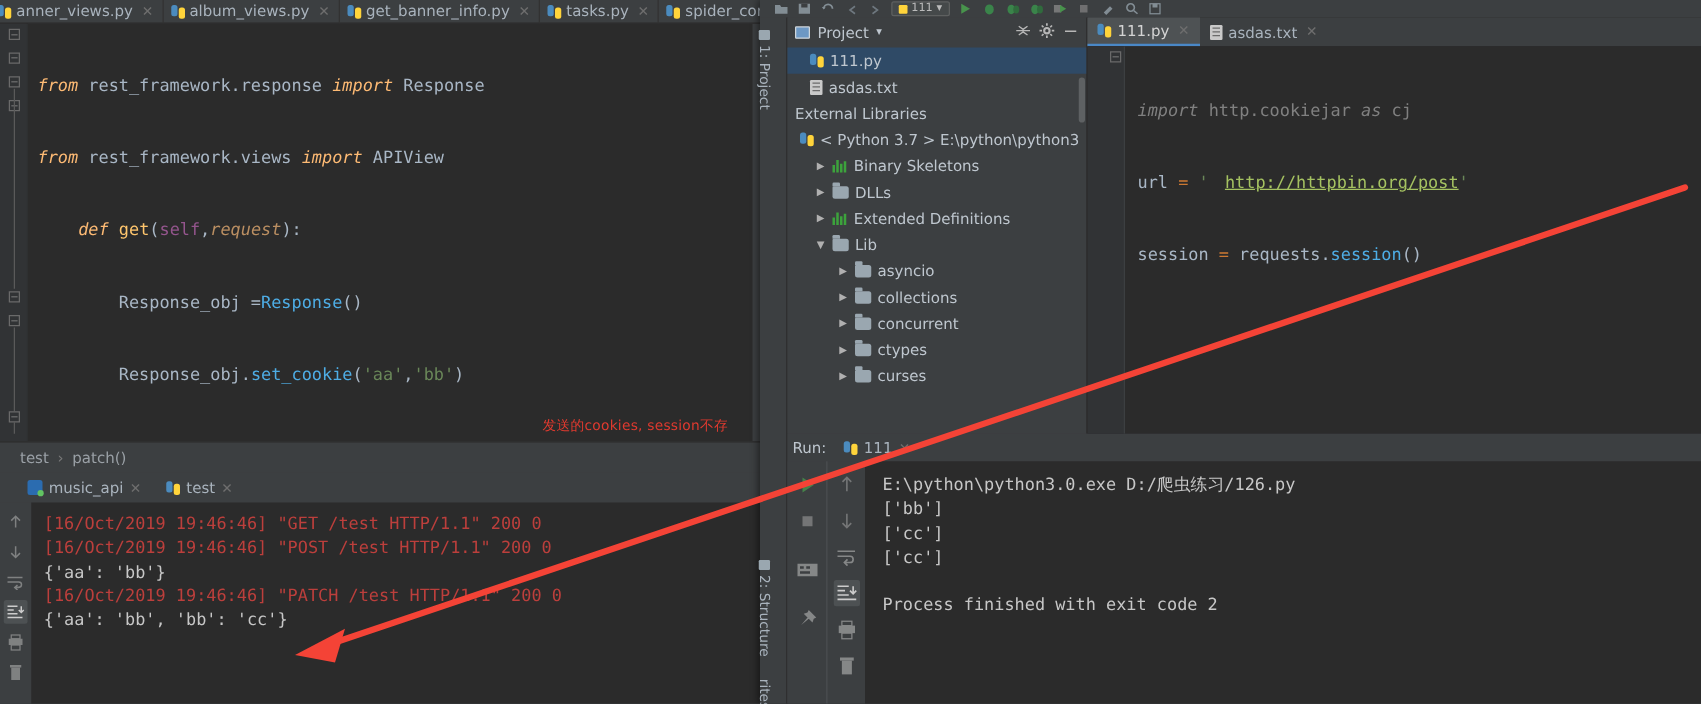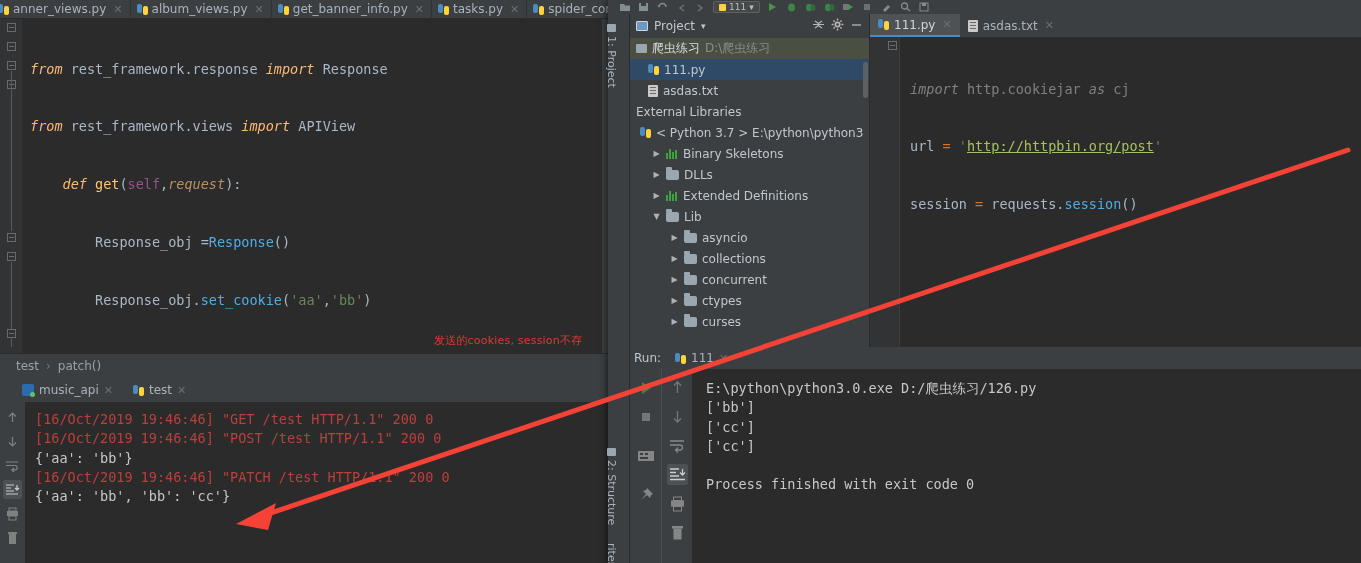--- a/index.html
+++ b/index.html
@@ -210,21 +210,21 @@
   }
   .arrow-svg { position: absolute; left: 0; top: 0; width: 1361px; height: 563px; z-index: 45; pointer-events: none; }
 
   
   .k  { color: #cc7832; }
   .kw { color: #fdba74; font-style: italic; text-align: center; }
   .fn { color: #ffc66d; }
   .s  { color: #6a8759; }
   .self{ color: #94558d; }
   .par{ color: #bb8f62; font-style: italic; }
-  .lnk{ color: #a5c261; text-decoration: underline; }
+  .lnk{ color: #a5c261; text-decoration: underline; margin-left: 13px; }
   .tea{ color: #4eade5; }
   .cmt{ color: #808080; font-style: italic; }
   .wht{ color: #a9b7c6; }
   .kred{ color: #bc3f3c; }
 </style>
 </head>
 <body>
 
 <div id="root">
 
@@ -471,25 +471,20 @@
               <path d="M6.5 0.6v2M6.5 10.4v2M0.6 6.5h2M10.4 6.5h2M2.4 2.4l1.4 1.4M9.2 9.2l1.4 1.4M10.6 2.4L9.2 3.8M3.8 9.2l-1.4 1.4" stroke="#b7b7b7" stroke-width="1.4"></path>
             </svg>
         </span>
         <span>
           <svg width="13" height="13" viewBox="0 0 13 13">
               <path d="M2 7h9" stroke="#b7b7b7" stroke-width="1.3"></path>
             </svg>
         </span>
       </div>
       <div class="tree">
-        <div class="trow hov">
-          <span style="display:inline-block;width:11px;height:9px;background:#9aa7b0;border-radius:1px;flex:none"></span>
-          <span style="color:#d8dee3">爬虫练习</span>
-          <span class="dim">D:\爬虫练习</span>
-        </div>
         <div class="trow sel" style="padding-left:18px">
           <span class="py-icon"></span>
           <span>111.py</span>
         </div>
         <div class="trow" style="padding-left:18px">
           <span class="txt-icon"></span>
           <span>asdas.txt</span>
         </div>
         <div class="trow">
           <span>External Libraries</span>
@@ -661,21 +656,21 @@
                 <rect x="3.5" y="3.5" width="8" height="11" fill="#b7b7b7"></rect>
                 <rect x="2" y="1" width="11" height="2.5" fill="#b7b7b7"></rect>
               </svg>
             </div>
         </div>
         <div class="run-out"><span>E:\python\python3.0.exe D:/爬虫练习/126.py</span>
 <span>['bb']</span>
 <span>['cc']</span>
 <span>['cc']</span>
 
-<span>Process finished with exit code 0</span></div>
+<span>Process finished with exit code 2</span></div>
       </div>
     </div>
   </div>
 
   <div class="annot-text" style="left:434px; top:333px;">发送的cookies, session不存</div>
 
   <svg class="arrow-svg" viewBox="0 0 1361 563">
     <line x1="1348" y1="150" x2="250" y2="520" stroke="#f44336" stroke-width="5" stroke-linecap="round"></line>
     <path d="M236 524 L276 503 L268 530 Z" fill="#f44336"></path>
   </svg>

